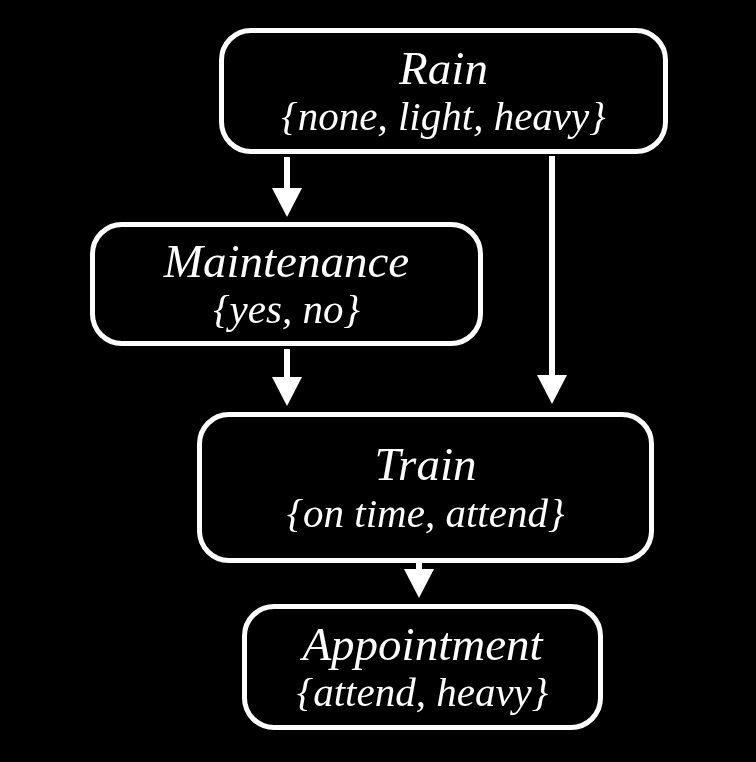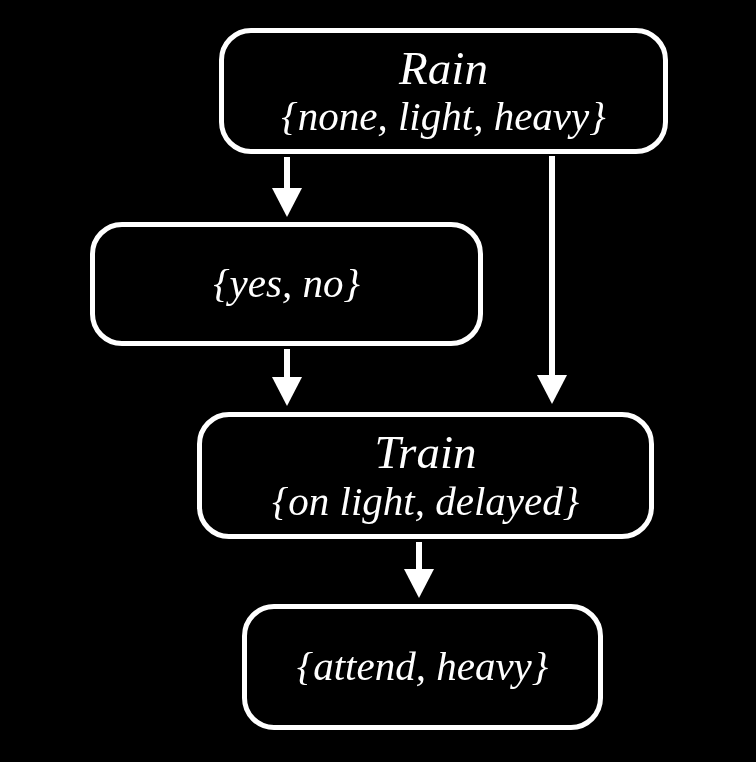--- a/index.html
+++ b/index.html
@@ -31,21 +31,21 @@
     line-height: 1.12;
   }
   .node .node-label {
     font-size: 47px;
   }
   .node .node-domain {
     font-size: 41px;
   }
   #node-rain        { left: 195px; top: 28px;  width: 449px; height: 126px; margin-left: 24px; }
   #node-maintenance { left: 90px;  top: 222px; width: 393px; height: 124px; }
-  #node-train       { left: 197px; top: 412px; width: 457px; height: 127px; }
+  #node-train       { left: 197px; top: 412px; width: 457px; height: 151px; }
   #node-appointment { left: 242px; top: 604px; width: 361px; height: 126px; }
   .edges-layer {
     position: absolute;
     left: 0;
     top: 0;
     width: 756px;
     height: 762px;
     pointer-events: none;
   }
   .edge-line {
@@ -81,25 +81,27 @@
       <polygon class="edge-head" points="404,569 434,569 419,598"></polygon>
     </g>
   </svg>
 
   <div class="node" id="node-rain">
     <span class="node-label">Rain</span>
     <span class="node-domain">{none, light, heavy}</span>
   </div>
 
   <div class="node" id="node-maintenance">
+    <span class="node-label">Maintenance</span>
     <span class="node-domain">{yes, no}</span>
   </div>
 
   <div class="node" id="node-train">
     <span class="node-label">Train</span>
-    <span class="node-domain">{on light, delayed}</span>
+    <span class="node-domain">{on time, attend}</span>
   </div>
 
   <div class="node" id="node-appointment">
+    <span class="node-label">Appointment</span>
     <span class="node-domain">{attend, heavy}</span>
   </div>
 
 </div>
 
 </body></html>

